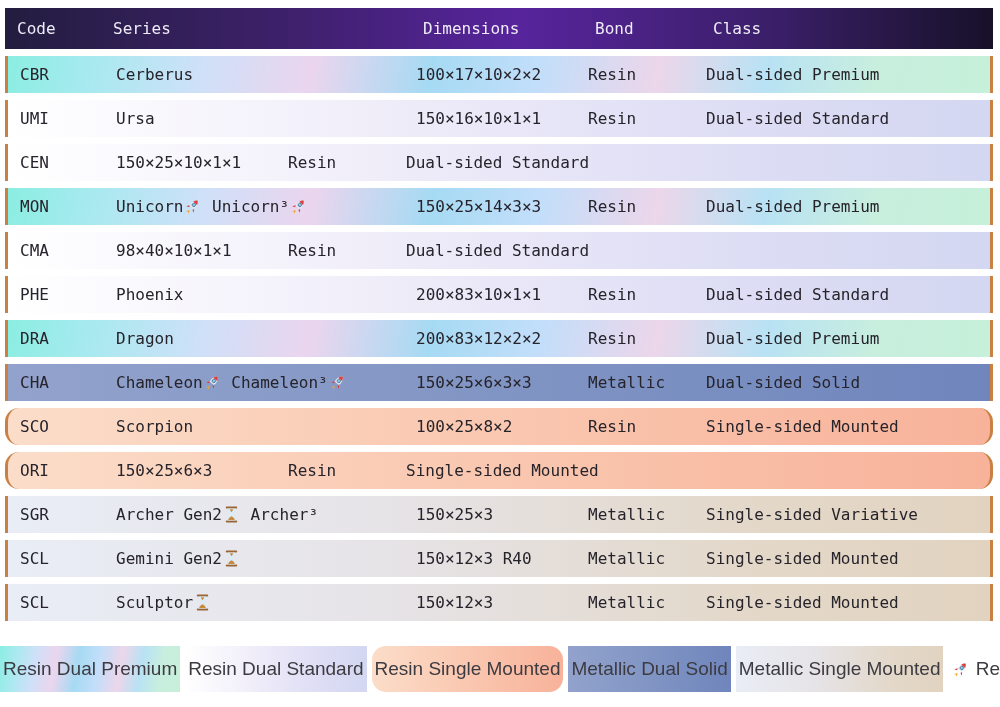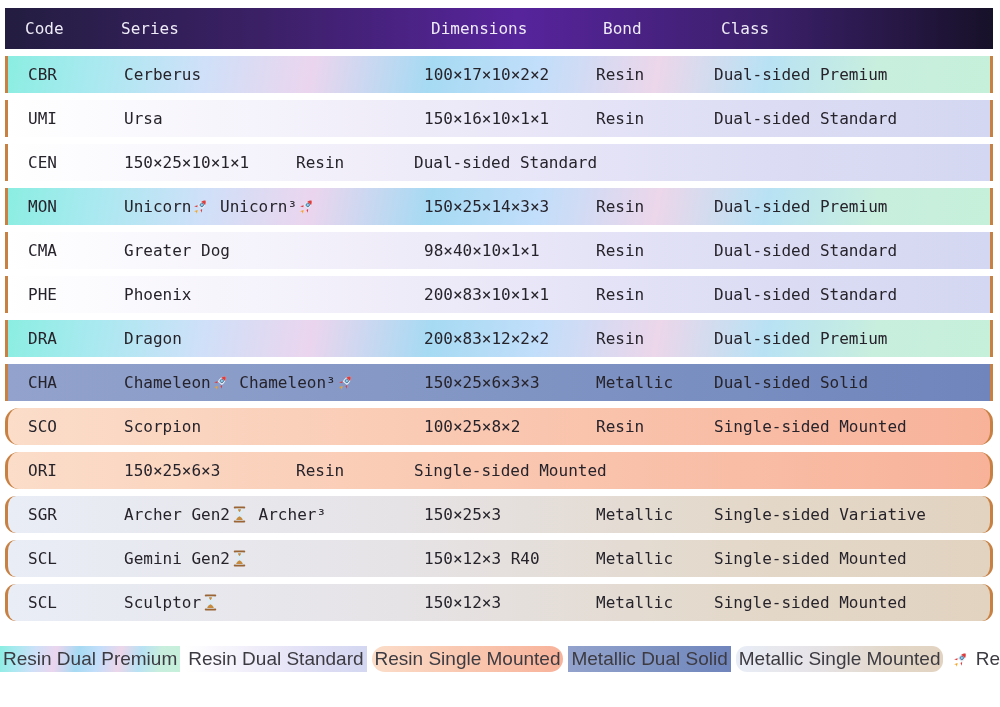--- a/index.html
+++ b/index.html
@@ -13,38 +13,38 @@
     background:linear-gradient(90deg,#231d40 0%,#3b2066 26%,#57249c 52%,#3a1f68 78%,#171129 100%);
     color:#efecf7;font-family:"DejaVu Sans Mono","Liberation Mono",monospace;font-size:16px;
   }
   .row{
     display:flex;align-items:center;height:37px;margin-top:7px;
     border-left:3px solid #c98043;border-right:3px solid #c98043;
     font-family:"DejaVu Sans Mono","Liberation Mono",monospace;font-size:16px;color:#26232b;
     white-space:nowrap;
   }
   .cell{flex:none;white-space:nowrap;overflow:hidden;}
-  .c1{padding-left:20px;width:96px;}
+  .c1{padding-left:12px;width:96px;}
   .c2{width:300px;}
   .c3{width:172px;}
   .c4{width:118px;}
   .c5{flex:1;}
   .thead .c3,.thead .c4,.thead .c5{text-indent:10px;}
   .dim-b{font-weight:400;}
   .style-holo{background:linear-gradient(100deg,#8beee2 0%,#a9e9f0 9%,#cfe0f8 20%,#ebd5ee 31%,#a6daf3 43%,#c2defa 54%,#ecd6ea 66%,#b8e2f4 77%,#c8eede 88%,#c6f0da 100%);}
   .style-lavender{background:linear-gradient(90deg,#ffffff 0%,#efecf9 40%,#dedef5 72%,#d4d7f1 100%);}
   .style-peach{background:linear-gradient(90deg,#fbddc9 0%,#fac9b2 45%,#f8b29a 100%);border-radius:14px;}
   .style-steel{background:linear-gradient(90deg,#92a2cc 0%,#8195c4 50%,#6f85bc 100%);}
-  .style-metal{background:linear-gradient(90deg,#e9edf6 0%,#e6e3e6 40%,#e3d8c9 75%,#e2d3c0 100%);border-radius:11px;}
+  .style-metal{background:linear-gradient(90deg,#e9edf6 0%,#e6e3e6 40%,#e3d8c9 75%,#e2d3c0 100%);}
   .style-plain{background:none;}
   .legend{
     position:absolute;left:0;top:646px;display:flex;align-items:center;gap:5px;
     font-size:19px;color:#3d3b42;white-space:nowrap;
   }
-  .legend .item{padding:1px 3px;line-height:24px;}
+  .legend .item{padding:11px 3px;line-height:24px;}
   .footer{position:absolute;left:1px;top:708px;font-size:19px;color:#2f2d34;}
   .emoji{display:inline-block;vertical-align:-3px;margin:0 1px;line-height:0;}
 </style>
 </head>
 <body>
 
 <div class="table">
   <div class="thead">
     <div class="cell c1">Code</div>
     <div class="cell c2">Series</div>
@@ -89,21 +89,20 @@
               <path d="M8 0.6 C10.5 2.5 11.3 5.5 10.6 9 L5.4 9 C4.7 5.5 5.5 2.5 8 0.6 Z" fill="#e6ecf3"></path>
               <path d="M8 0.6 C9.3 1.6 10 2.7 10.3 4.1 L5.7 4.1 C6 2.7 6.7 1.6 8 0.6 Z" fill="#dd3d3d"></path>
               <circle cx="8" cy="6.1" r="1.6" fill="#8ec9ea" stroke="#3b6a91" stroke-width="0.7"></circle>
             </svg></span></div>
     <div class="cell c3"><span class="dim-b">150×25</span><span>×14×3×3</span></div>
     <div class="cell c4">Resin</div>
     <div class="cell c5">Dual-sided Premium</div>
   </div>
       <div class="row style-lavender">
     <div class="cell c1">CMA</div>
-    <div class="cell c2">Greater Dog</div>
     <div class="cell c3"><span class="dim-b">98×40</span><span>×10×1×1</span></div>
     <div class="cell c4">Resin</div>
     <div class="cell c5">Dual-sided Standard</div>
   </div>
       <div class="row style-lavender">
     <div class="cell c1">PHE</div>
     <div class="cell c2">Phoenix</div>
     <div class="cell c3"><span class="dim-b">200×83</span><span>×10×1×1</span></div>
     <div class="cell c4">Resin</div>
     <div class="cell c5">Dual-sided Standard</div>

